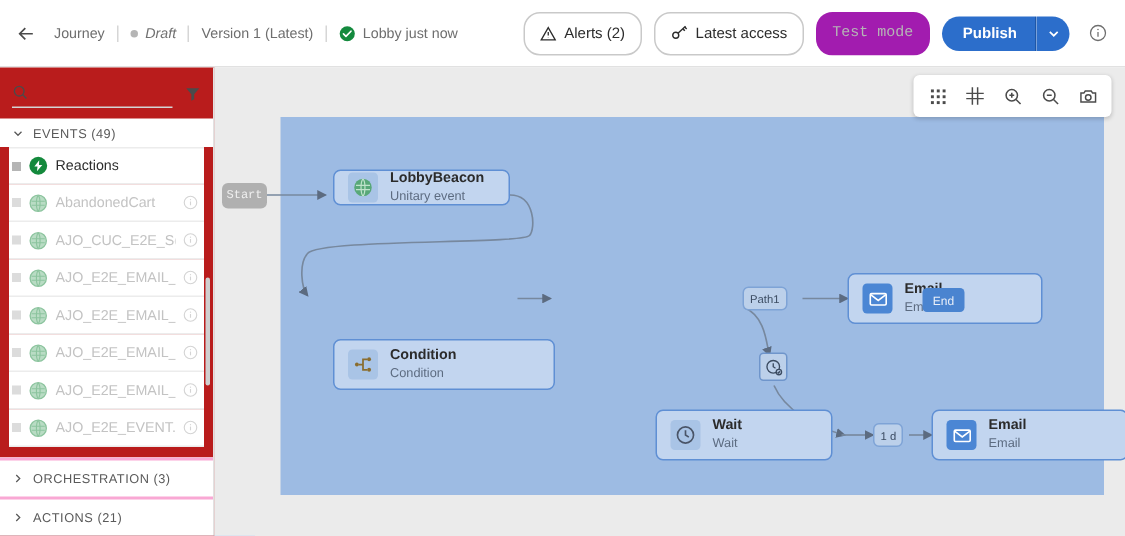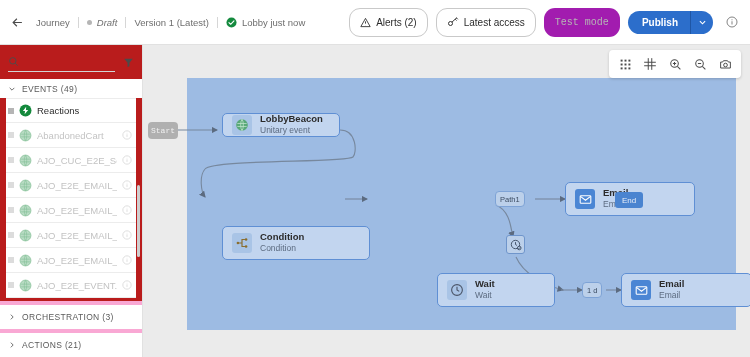--- a/index.html
+++ b/index.html
@@ -88,21 +88,21 @@
   .list-item:first-child { border-top:1px solid #ececec; }
   .drag-dots { width:6px; height:6px; background:#b5b5b5; flex:0 0 auto; }
   .evt-icon { width:13px; height:13px; flex:0 0 auto; }
   .item-label { font-size:9.5px; color:#2c2c2c; white-space:nowrap; overflow:hidden; }
   .item-info { margin-left:auto; color:#9c9c9c; display:flex; }
   .list-item.dim .item-label { color:#c3c3c3; }
   .list-item.dim .drag-dots { background:#dcdcdc; }
   .list-item.dim .item-info { color:#d4d4d4; }
 
   .bottom-sections { position:absolute; left:0; bottom:0; width:142px; background:#fff; }
-  .bottom-sections .section-head { border-top:4px solid #f9a8d4; padding:7px 8px; }
+  .bottom-sections .section-head { border-top:2px solid #f9a8d4; padding:7px 8px; }
 
   .side-scroll {
     position:absolute; right:2px; top:140px; width:3px; height:72px;
     background:#cfcfcf; border-radius:2px;
   }
 
   
   .canvas {
     position:absolute; top:45px; left:143px; width:607px; height:312px;
     background:#ebebeb; overflow:hidden;

